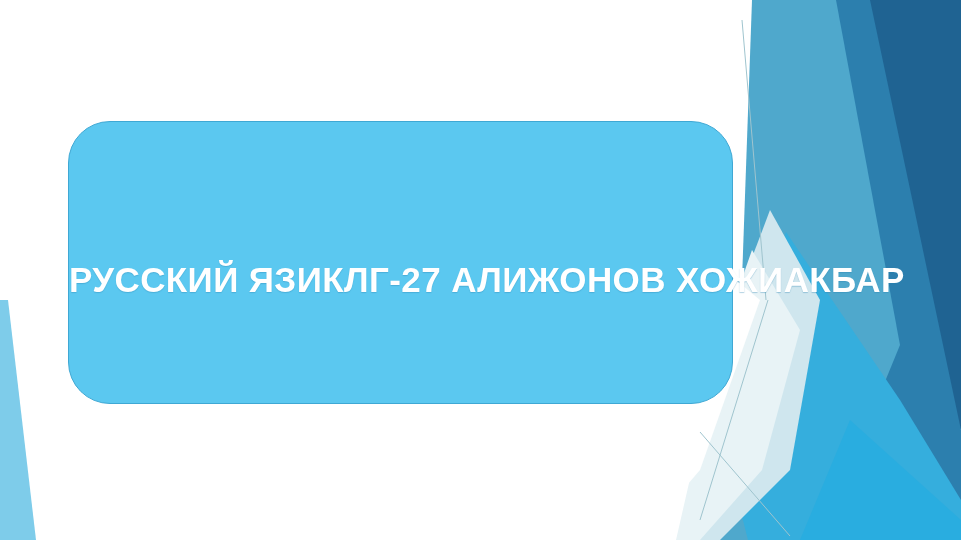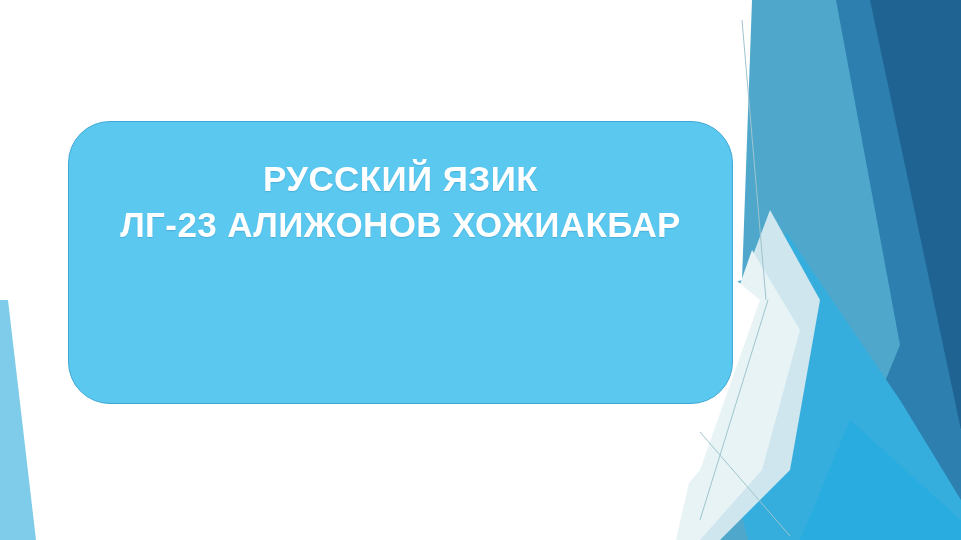--- a/index.html
+++ b/index.html
@@ -29,21 +29,20 @@
     position: absolute;
     left: 68px;
     top: 121px;
     width: 665px;
     height: 283px;
     background: #5BC8F0;
     border: 1px solid #3FA8D4;
     border-radius: 42px;
     box-sizing: border-box;
     display: flex;
-    flex-direction: column;
     align-items: center;
     justify-content: flex-start;
     padding-top: 34px;
   }
   .title-line {
     color: #ffffff;
     font-weight: bold;
     font-size: 35px;
     line-height: 46px;
     letter-spacing: 0.4px;
@@ -83,16 +82,16 @@
 
     <line x1="742" y1="20" x2="766" y2="300" stroke="#9FC4CE" stroke-width="1"></line>
 
     <line x1="768" y1="300" x2="700" y2="520" stroke="#9FC4CE" stroke-width="1"></line>
 
     <line x1="700" y1="432" x2="790" y2="536" stroke="#9FC4CE" stroke-width="1"></line>
   </svg>
 
   <div id="title-box">
     <div class="title-line">РУССКИЙ ЯЗИК</div>
-    <div class="title-line">ЛГ-23 АЛИЖОНОВ ХОЖИАКБАР</div>
+    <div class="title-line">ЛГ-27 АЛИЖОНОВ ХОЖИАКБАР</div>
   </div>
 
 </div>
 
 </body></html>

